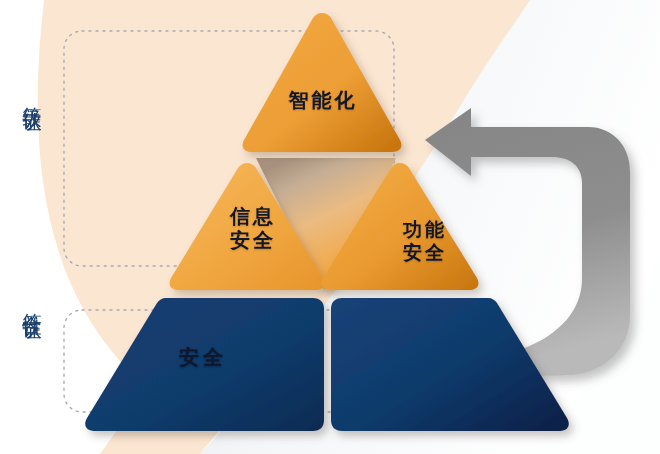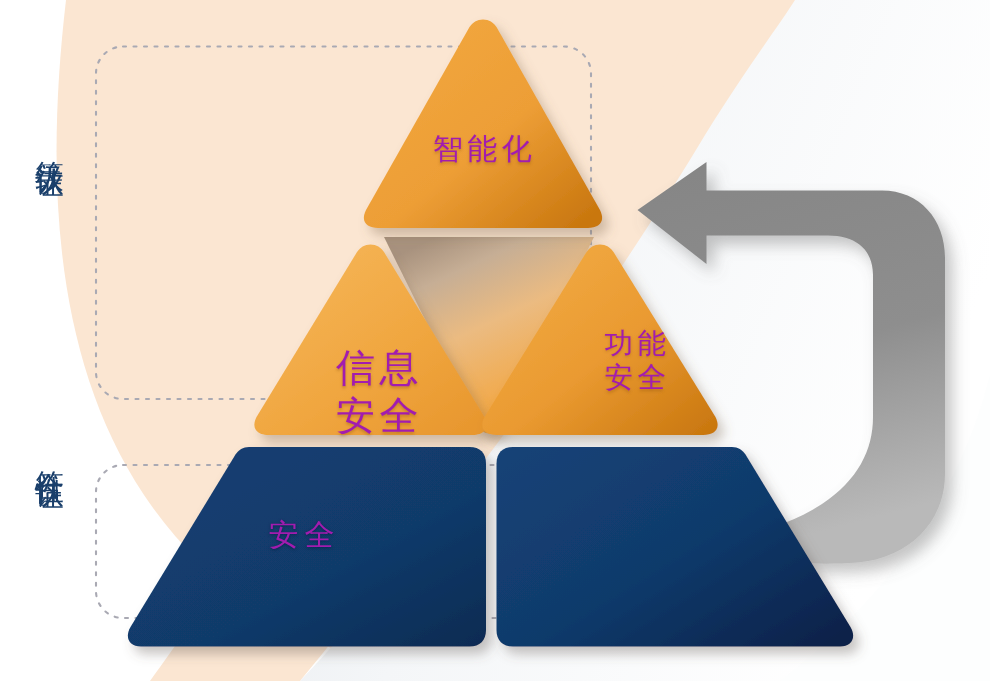--- a/index.html
+++ b/index.html
@@ -23,30 +23,30 @@
     color:#1A3F6B;
     line-height:1.05;
     white-space:nowrap;
     user-select:none;
   }
   #label-level{left:22px;top:92px;}
   #label-conform{left:22px;top:298px;}
 
   .shape-text{
     position:absolute;
-    color:#a21caf;
-    font-weight:normal;
+    color:#0f172a;
+    font-weight:bold;
     text-align:center;
     white-space:pre-line;
     line-height:1.22;
     user-select:none;
     text-shadow:0 1px 2px rgba(120,70,10,0.35);
   }
   #t-top{left:247px;top:88px;width:152px;font-size:20px;letter-spacing:3px;}
-  #t-mid-left{left:198px;top:230px;width:110px;font-size:26px;letter-spacing:3px;}
+  #t-mid-left{left:198px;top:204px;width:110px;font-size:20px;letter-spacing:3px;}
   #t-mid-center{left:264px;top:198px;width:126px;font-size:18px;letter-spacing:3px;
      text-shadow:0 1px 2px rgba(140,100,60,0.40);}
   #t-mid-right{left:370px;top:218px;width:110px;font-size:19px;letter-spacing:3px;}
   #t-bot-left{left:128px;top:345px;width:150px;font-size:20px;letter-spacing:4px;
      text-shadow:0 1px 2px rgba(0,20,50,0.5);}
   #t-bot-right{left:370px;top:345px;width:162px;font-size:21px;letter-spacing:4px;
      text-shadow:0 1px 2px rgba(0,20,50,0.5);}
 </style>
 </head>
 <body>

